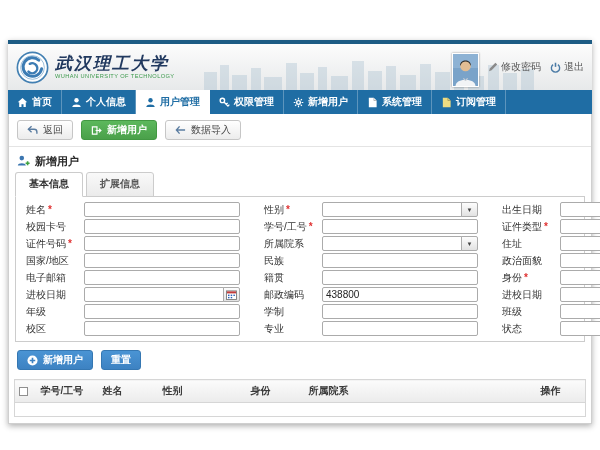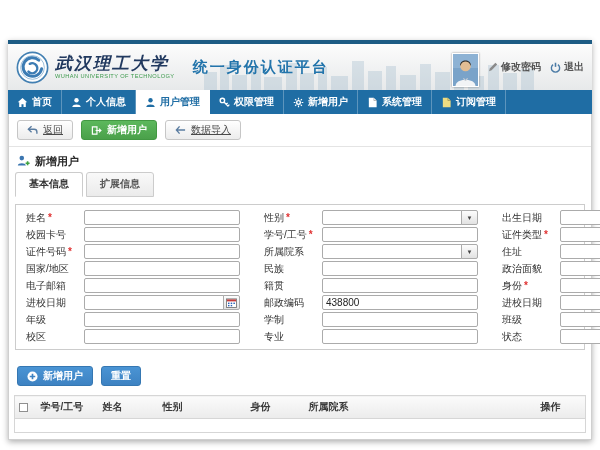--- a/index.html
+++ b/index.html
@@ -18,55 +18,55 @@
   .uni-block { margin-left:6px; position:relative; z-index:1; }
   .uni-cn { font-family:"Liberation Serif","DejaVu Serif",serif; font-weight:bold; font-style:italic;
             font-size:17px; color:#21395f; letter-spacing:2px; line-height:18px; }
   .uni-en { font-size:6px; color:#3d9a4c; letter-spacing:.4px; transform:scale(.95); transform-origin:left; }
   .platform-title { margin-left:12px; font-size:15px; font-weight:bold; color:#2274ab;
                     letter-spacing:2px; position:relative; z-index:1; }
   .header-right { margin-left:auto; display:flex; align-items:center; gap:9px; position:relative; z-index:2; }
   .avatar { width:27px; height:34px; border:1px solid #fff; box-shadow:0 0 2px rgba(0,0,0,.4);
             margin-top:6px; cursor:pointer; background:#7aa3c9; }
   .avatar svg { display:block; }
-  .hlink { display:flex; align-items:center; gap:3px; font-size:10px; color:#555; cursor:pointer; white-space:nowrap;font-weight:bold; }
+  .hlink { display:flex; align-items:center; gap:3px; font-size:10px; color:#555; cursor:pointer; white-space:nowrap; }
   .hlink svg { display:block; }
 
   
   .nav { display:flex; height:24px; background:#1f6da4; }
   .nav-item { display:flex; align-items:center; gap:4px; padding:0 9px; color:#fff;
               font-size:10px; font-weight:bold; border-right:1px solid rgba(255,255,255,.28);
               cursor:pointer; white-space:nowrap; }
   .nav-item.active { background:#fff; color:#1f6da4; }
   .nav-ico { display:flex; color:inherit; }
   .nav-ico svg { display:block; }
   .nav > .nav-item:nth-child(n+7):not(.active) .nav-ico { color:#eedc82; }
 
   
   .content { border:1px solid #cfcfcf; border-top:none; background:#fff; padding-bottom:6px; }
   .toolbar { display:flex; gap:8px; padding:6px 8px; border-bottom:1px solid #e4e4e4; }
   .btn { display:inline-flex; align-items:center; gap:5px; height:20px; padding:0 9px;
          font-size:10px; border-radius:3px; cursor:pointer;
          font-family:"Liberation Sans","DejaVu Sans",sans-serif; }
-  .btn.light { background:linear-gradient(#ffffff,#ececec); border:1px solid #c6c6c6; color:#4a4a4a;text-decoration:underline; }
+  .btn.light { background:linear-gradient(#ffffff,#ececec); border:1px solid #c6c6c6; color:#4a4a4a; }
   .btn.green { background:linear-gradient(#5cb85c,#4aa04a); border:1px solid #429842; color:#fff; font-weight:bold; }
   .btn.blue  { background:linear-gradient(#4a94d4,#3d82c2); border:1px solid #3577b2; color:#fff; font-weight:bold; }
   .btn svg { display:block; }
 
   .section-head { display:flex; align-items:center; gap:5px; margin:7px 8px 3px;
                   font-size:11px; font-weight:bold; color:#2b2b2b; }
 
   .tabs-row { display:flex; gap:3px; margin:3px 6px -1px; position:relative; z-index:2; }
   .tab { font-size:10px; font-weight:bold; color:#555; padding:4px 13px 4px;
          border:1px solid #ccc; border-bottom:none; border-radius:3px 3px 0 0;
          background:linear-gradient(#f9f9f9,#ebebeb); cursor:pointer; }
   .tab.active { background:#fff; color:#333; border-bottom:1px solid #fff; padding-bottom:5px; }
   .tab:not(.active) { border-bottom:1px solid #ccc; }
 
-  .panel { margin:8px 6px; border:1px solid #ccc; background:#fff; padding:4px 2px; }
+  .panel { margin:0 6px; border:1px solid #ccc; background:#fff; padding:4px 2px; }
   .form-grid { display:grid; grid-template-columns:1fr 1fr 1fr; }
   .field { display:flex; align-items:center; height:17px; padding:0 16px 0 8px; }
   .field label { width:58px; flex:0 0 58px; font-size:10px; color:#333; white-space:nowrap; }
   .req { color:#e03131; margin-left:2px; font-weight:bold; }
   .control { flex:1; display:flex; min-width:0; }
   .txt { flex:1; min-width:0; height:15px; border:1px solid #ababab; border-radius:2px;
          font-size:10px; padding:0 3px; color:#222; background:#fff;
          font-family:"Liberation Sans","DejaVu Sans",sans-serif; }
   .control.has-addon .txt { border-radius:2px 0 0 2px; }
   .addon { width:17px; height:15px; flex:0 0 17px; margin-left:-1px; border:1px solid #ababab;
@@ -125,21 +125,20 @@
           <path d="M23.5 9.5 A9.6 9.6 0 1 0 26.4 18.2" fill="none" stroke="#3c7cb4" stroke-width="3" stroke-linecap="round"></path>
           <path d="M14.2 13.2 A5.2 5.2 0 1 1 12.8 21.2" fill="none" stroke="#3c7cb4" stroke-width="2.5" stroke-linecap="round"></path>
         </svg>
       </div>
 
       <div class="uni-block">
         <div class="uni-cn">武汉理工大学</div>
         <div class="uni-en">WUHAN UNIVERSITY OF TECHNOLOGY</div>
       </div>
 
-      <div class="platform-title">统一身份认证平台</div>
 
       <div class="header-right">
         <div class="avatar">
           <svg width="25" height="32" viewBox="0 0 25 32">
             <rect width="25" height="32" fill="#7aa3c9"></rect>
             <rect width="25" height="14" fill="#8db2d4"></rect>
             <circle cx="12.5" cy="12" r="5.3" fill="#e2bd93"></circle>
             <path d="M7 12 C7 4.8 18 4.8 18 12 L16 8.8 C13.5 7.2 11.5 7.2 9 8.8 Z" fill="#262626"></path>
             <path d="M2.5 32 C2.5 23.5 22.5 23.5 22.5 32 Z" fill="#f2f4f6"></path>
             <path d="M10.5 24 L12.5 27 L14.5 24" fill="none" stroke="#c9ced4" stroke-width="1"></path>

